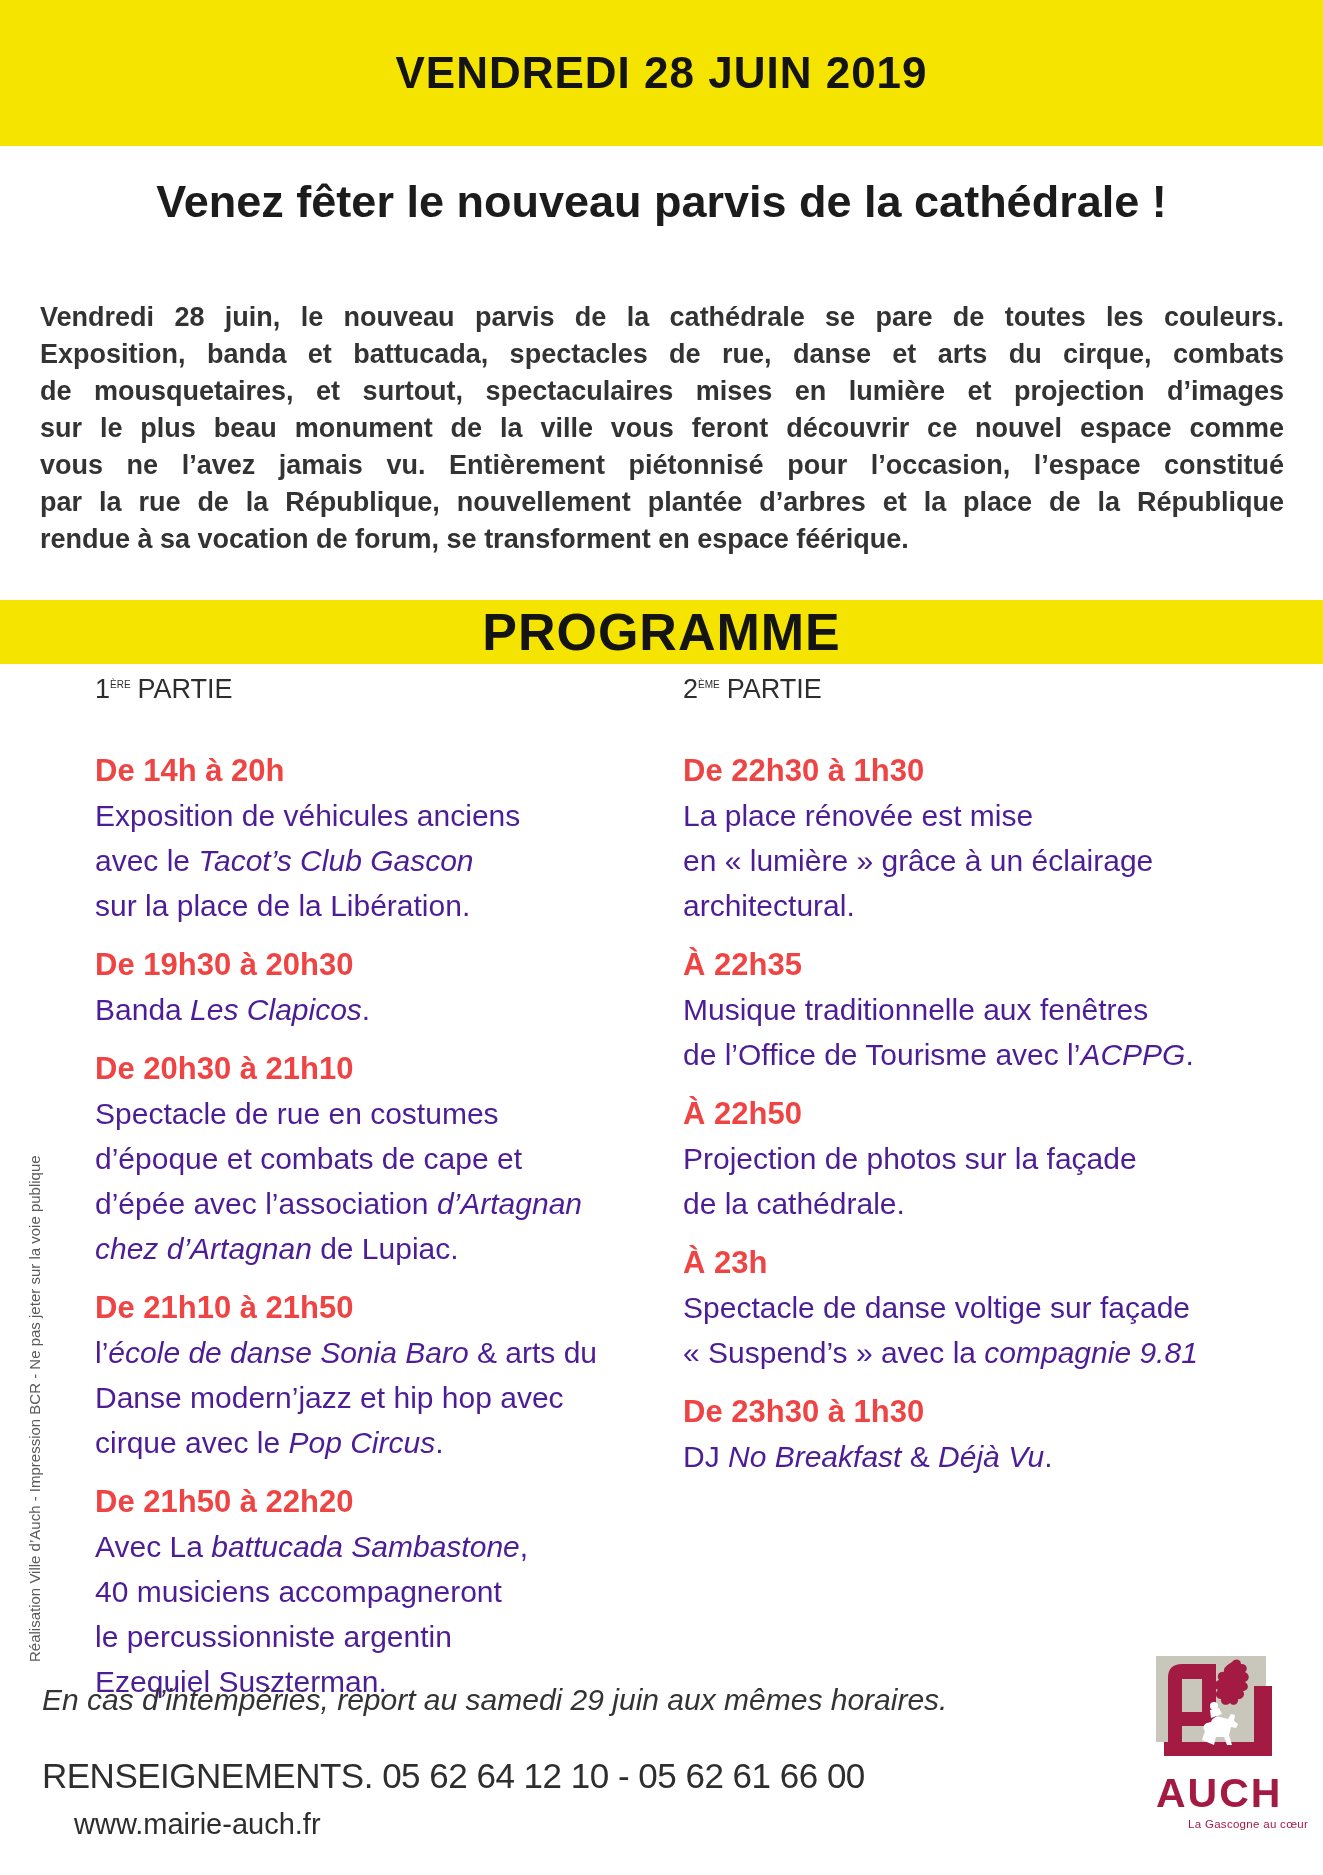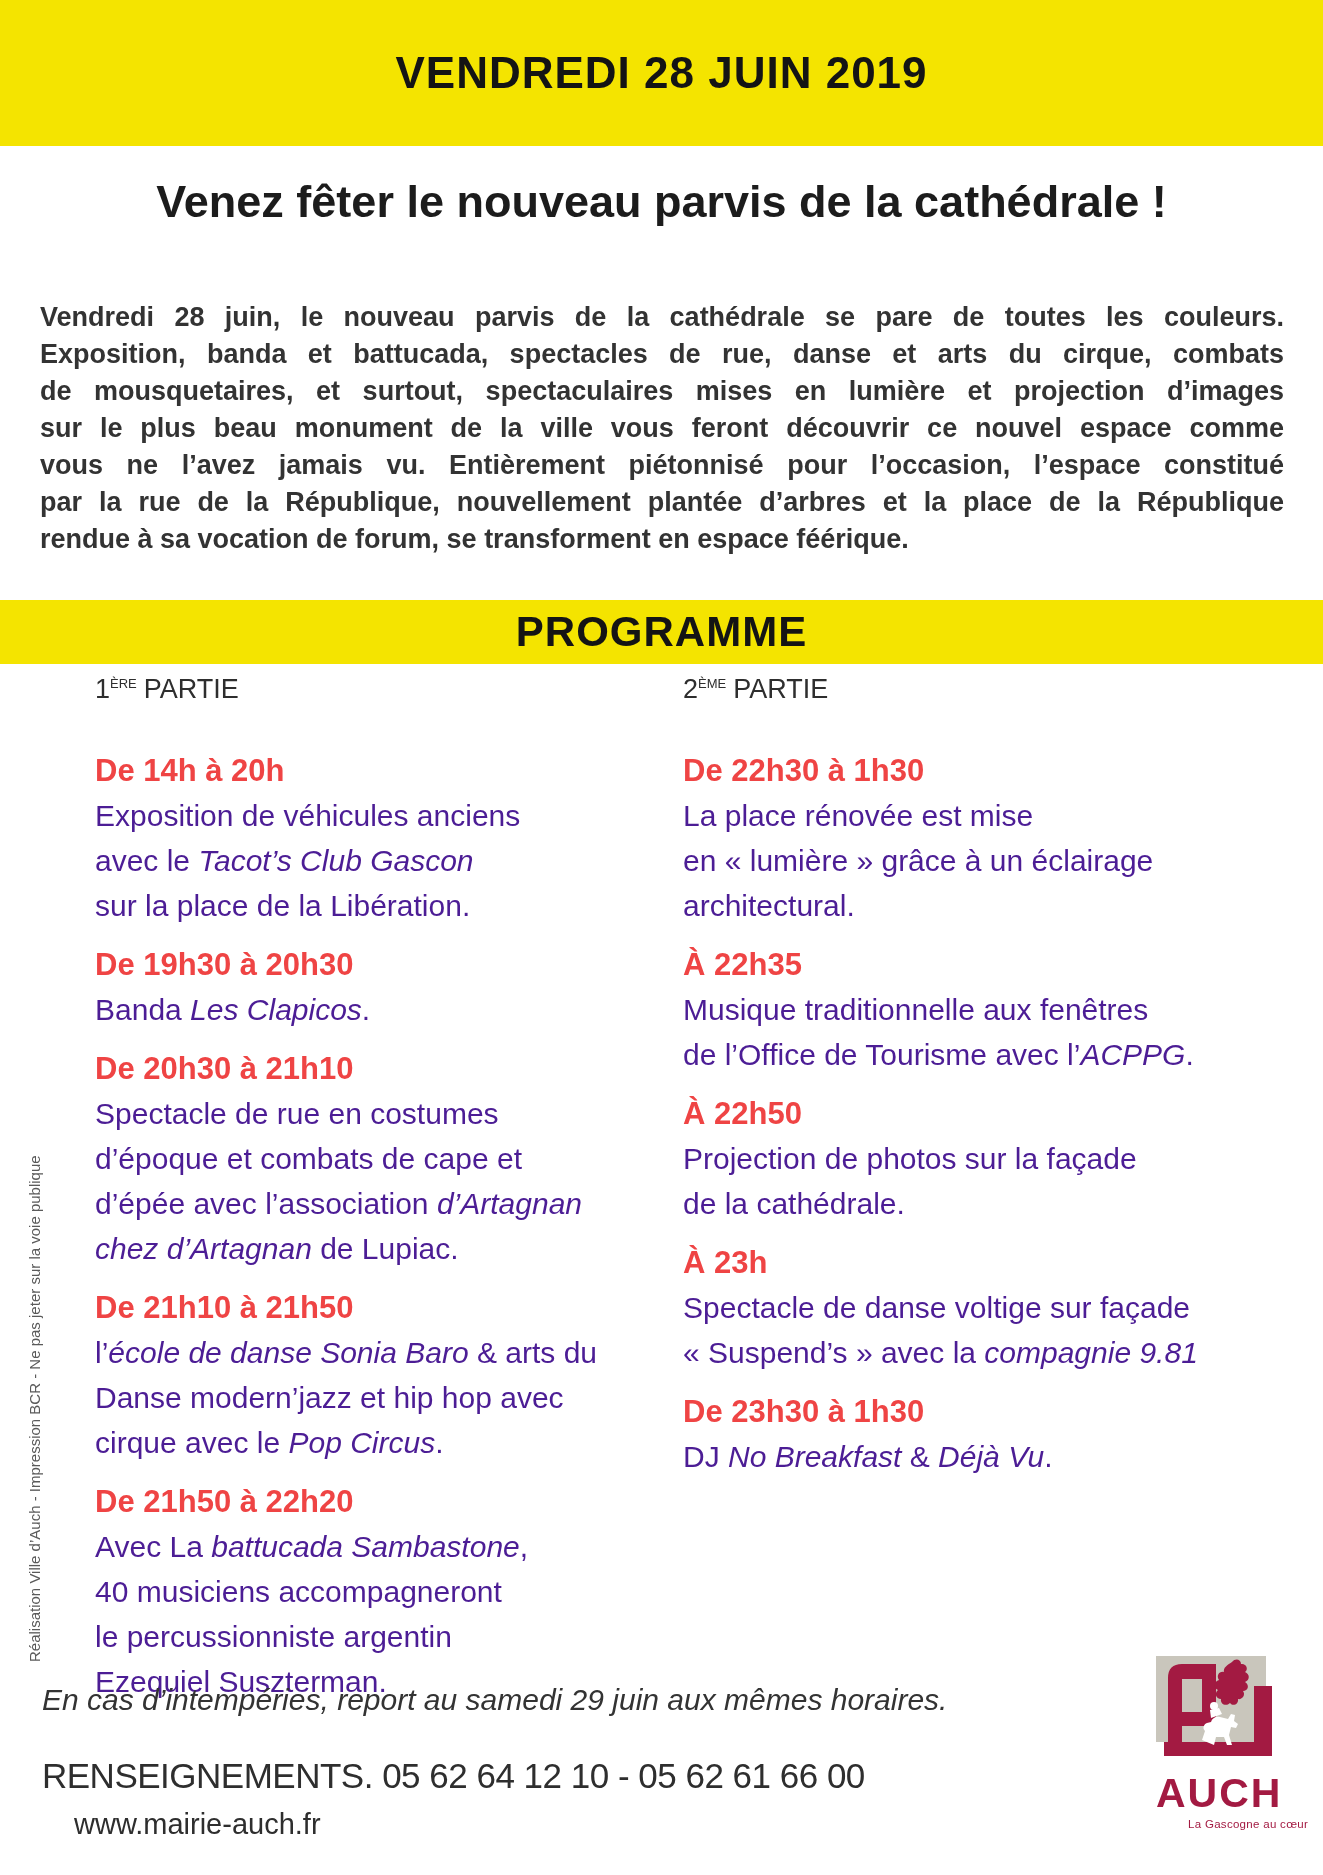--- a/index.html
+++ b/index.html
@@ -3,31 +3,31 @@
 <meta charset="utf-8">
 <style>
   html,body{margin:0;padding:0;background:#ffffff;}
   .page{position:relative;width:1323px;height:1875px;background:#fff;
         font-family:Liberation Sans, sans-serif;color:#3a3a3a;overflow:hidden;}
 
   .band{position:absolute;left:0;width:100%;background:#f4e400;text-align:center;}
   .band-top{top:0;height:146px;}
   .band-top .band-text{line-height:146px;font-size:44px;font-weight:700;color:#141414;letter-spacing:1px;}
   .band-prog{top:600px;height:64px;}
-  .band-prog .band-text{line-height:64px;font-size:42px;font-weight:700;color:#141414;letter-spacing:1px;}
+  .band-prog .band-text{line-height:64px;font-size:52px;font-weight:700;color:#141414;letter-spacing:1px;}
 
   .subtitle{position:absolute;top:176px;left:0;width:100%;text-align:center;
             font-size:45px;font-weight:700;color:#1c1c1c;}
 
   .intro{position:absolute;top:299px;left:40px;width:1244px;font-size:27px;font-weight:700;color:#333;}
   .intro-line{line-height:37px;text-align:justify;text-align-last:justify;}
   .intro-line.last{text-align-last:left;}
 
   .part-header{position:absolute;top:674px;font-size:27px;color:#2e2e2e;}
-  .part-header sup{font-size:13px;margin-top:37px;}
+  .part-header sup{font-size:10px;margin-top:37px;}
   .part-label{margin-left:7px;text-align:center;}
   #part1{left:95px;}
   #part2{left:683px;}
 
   .col{position:absolute;top:748px;}
   #col1{left:95px;width:578px;}
   #col2{left:683px;width:615px;}
   .event{margin-bottom:14px;}
   .time{font-size:31px;font-weight:700;color:#ef4444;line-height:45px;}
   .line{font-size:30px;line-height:45px;color:#4c1d95;white-space:nowrap;}

